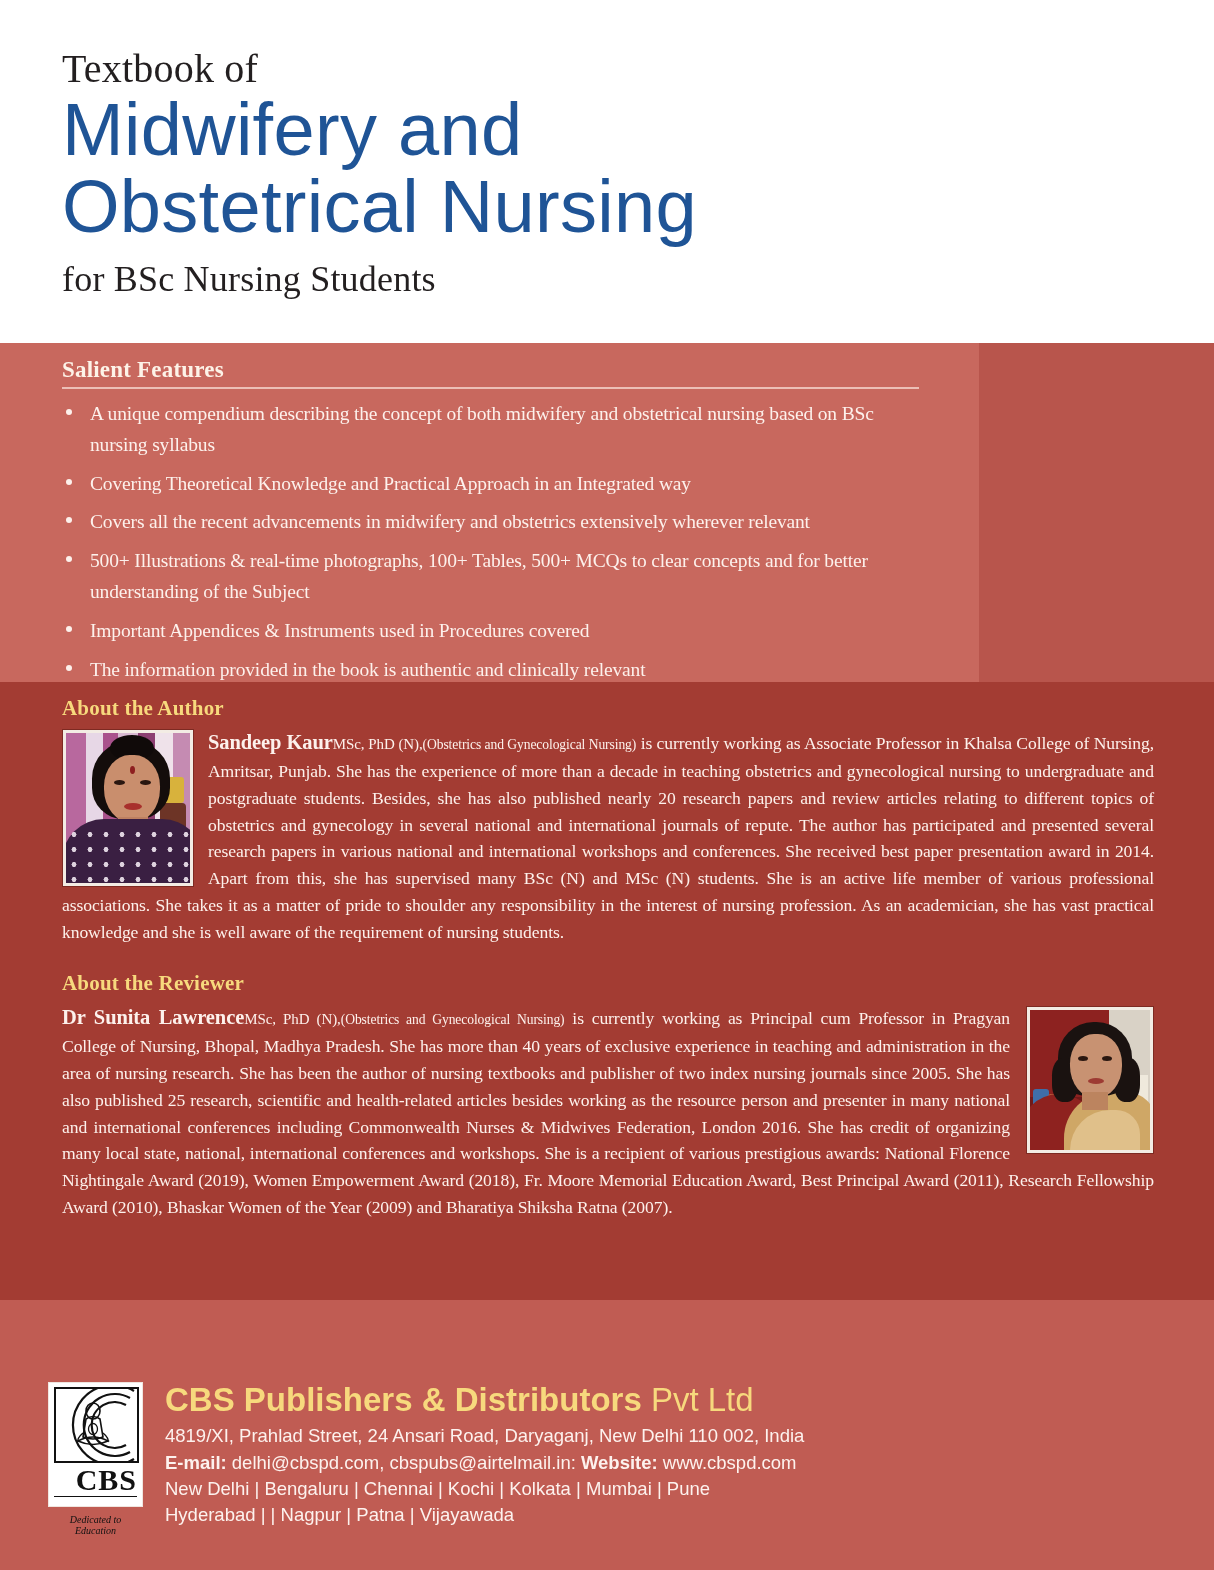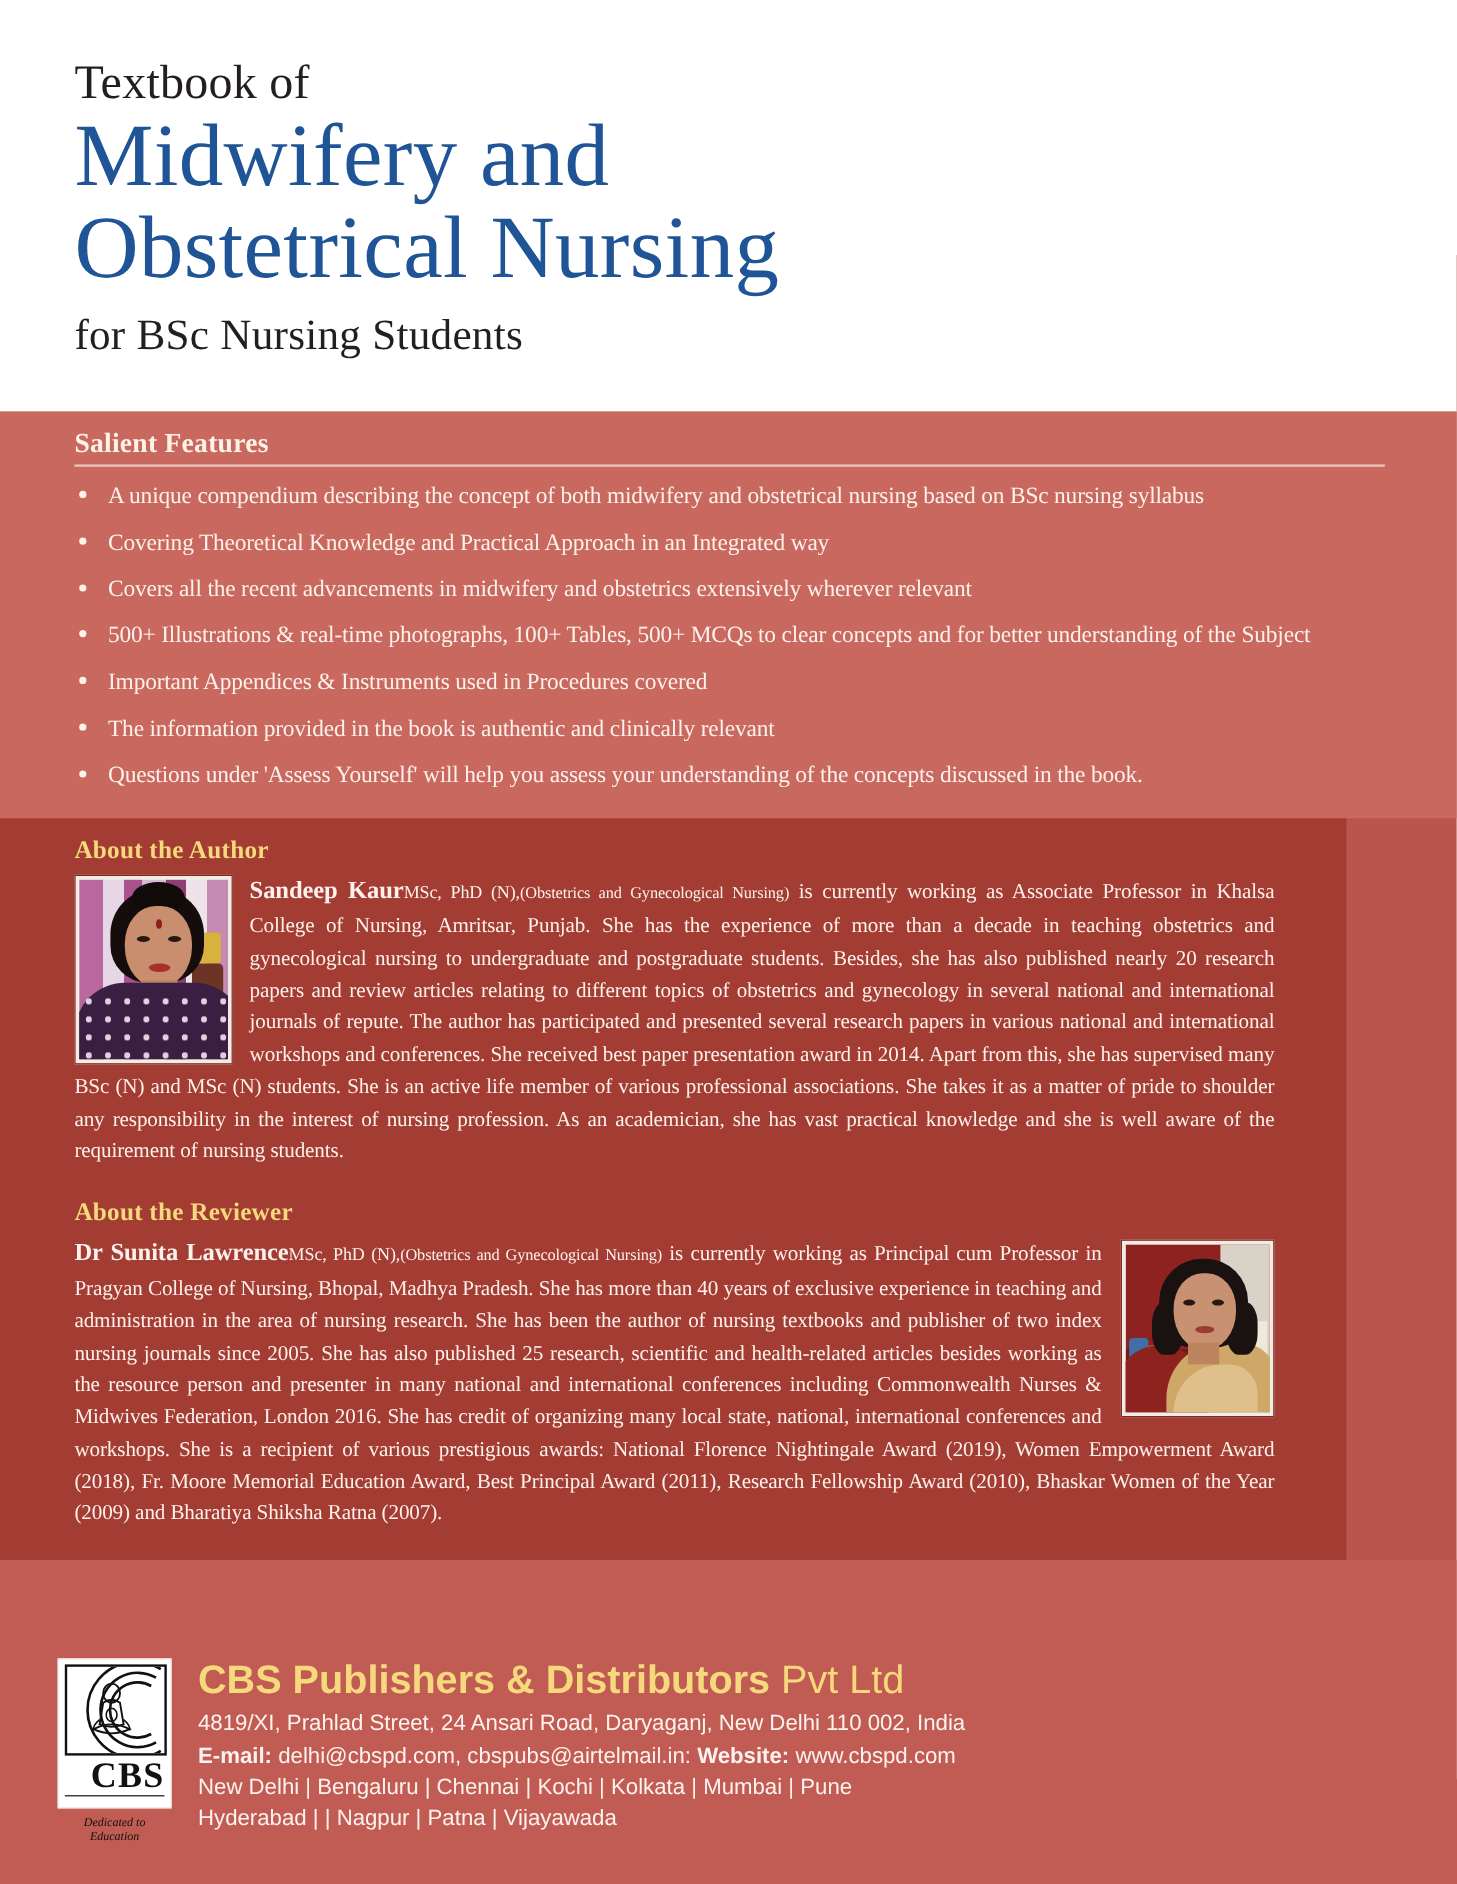--- a/index.html
+++ b/index.html
@@ -17,36 +17,36 @@
     background:#ffffff;
     box-sizing:border-box;
     padding:48px 0 0 62px;
   }
   .t-textbook{
     font-family:"Liberation Serif",serif;
     font-size:40px;color:#231f20;letter-spacing:.2px;
     line-height:1.05;
   }
   .t-main{
-    font-family:Liberation Serif, serif;
+    font-family:Liberation Sans, sans-serif;
     font-size:74px;color:#1f5496;
     line-height:1.04;
     letter-spacing:.3px;
     margin-top:2px;
   }
   .t-main .l2{display:block;}
   .t-sub{
     font-family:"Liberation Serif",serif;
     font-size:36px;color:#231f20;
     margin-top:12px;letter-spacing:.2px;
   }
 
   
   .sf-band{
-    position:absolute;left:0;top:343px;width:1214px;height:339px;
+    position:absolute;left:0;top:343px;width:979px;height:339px;
     background:#c8685e;
     box-sizing:border-box;
     padding:14px 60px 0 62px;
   }
   .sf-title{
     font-family:"Liberation Serif",serif;
     font-weight:bold;font-size:23px;color:#fdf3e8;
     letter-spacing:.2px;
   }
   .sf-rule{
@@ -65,21 +65,21 @@
     letter-spacing:-.15px;
   }
   .sf-list li .bullet{
     position:absolute;left:4px;top:10px;
     width:6px;height:6px;border-radius:50%;
     background:#fdf1ec;
   }
 
   
   .mid-band{
-    position:absolute;left:0;top:682px;width:1122px;height:618px;
+    position:absolute;left:0;top:682px;width:1214px;height:618px;
     background:#a33c33;
     box-sizing:border-box;
     padding:14px 60px 0 62px;
   }
   .sec-head{
     font-family:"Liberation Serif",serif;
     font-weight:bold;font-size:21px;
     color:#f7d97d;letter-spacing:.2px;
     margin-bottom:6px;
   }

